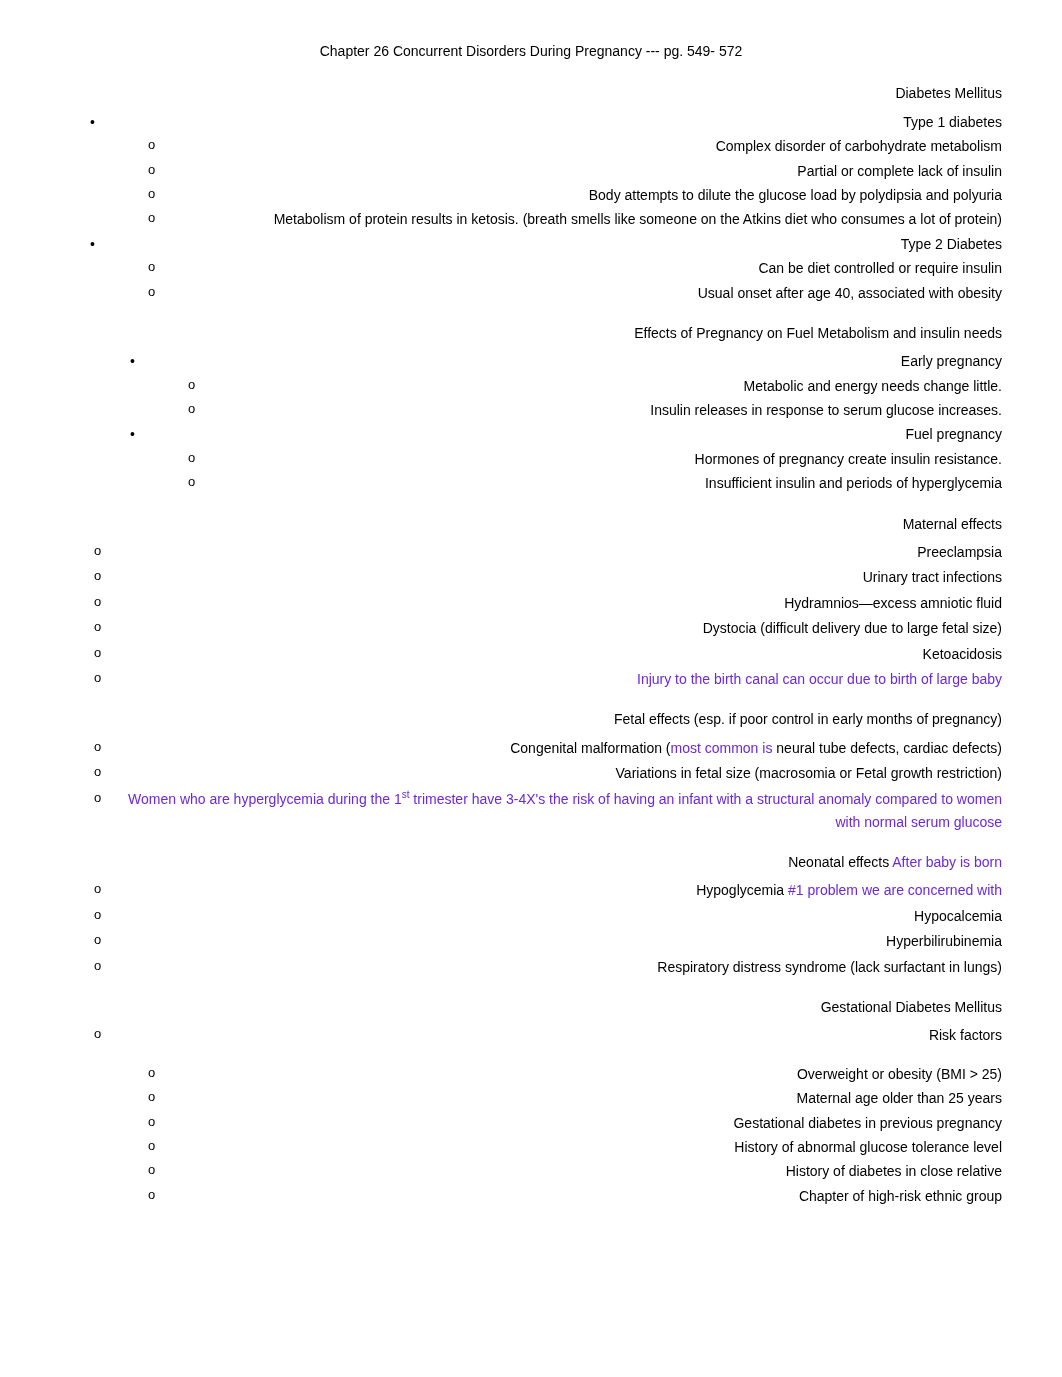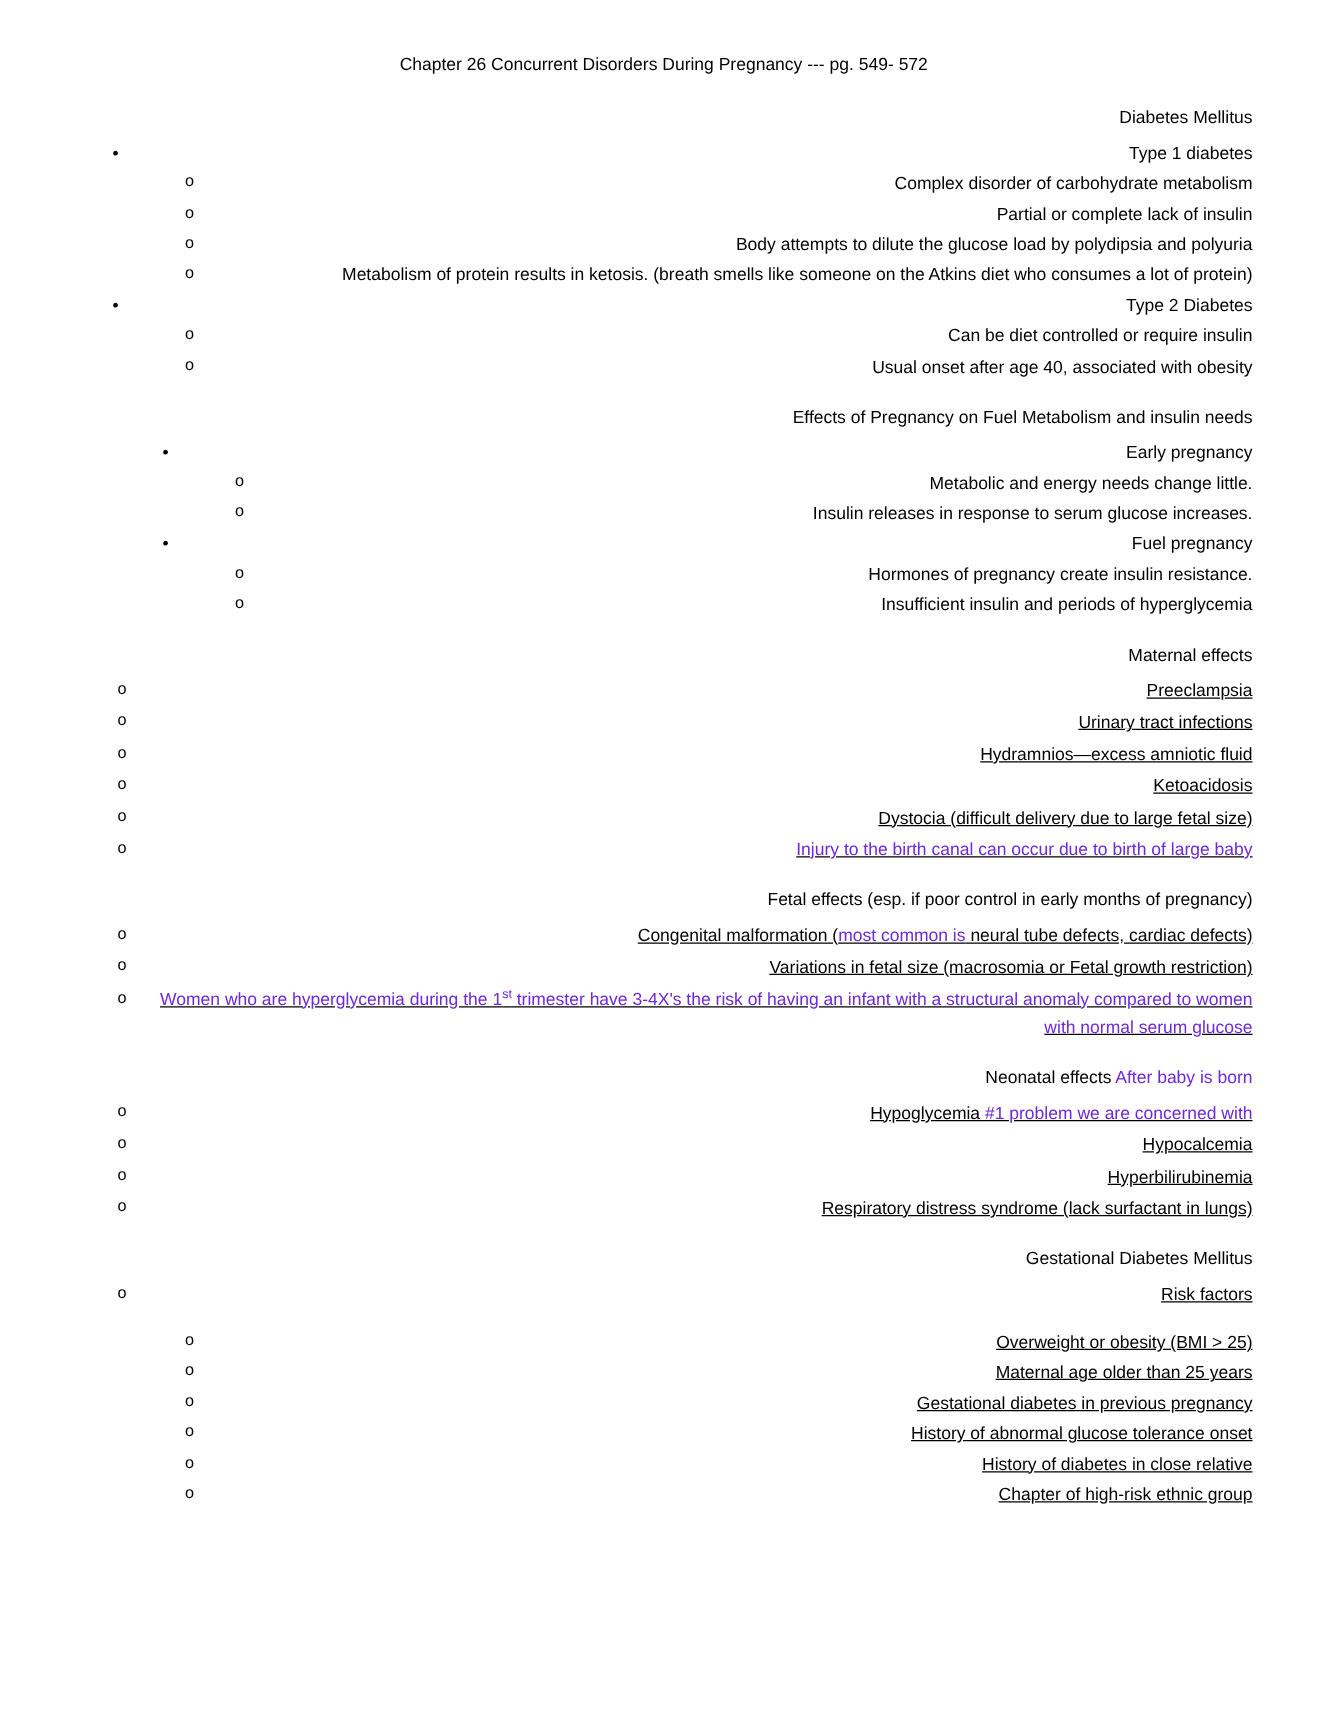--- a/index.html
+++ b/index.html
@@ -69,21 +69,20 @@
       padding-left: 20px;
     }
     .o-list {
       list-style: none;
       padding-left: 0;
     }
     .o-list > li {
       position: relative;
       padding-left: 24px;
       margin-bottom: 3px;
-      text-decoration: underline;
     }
     .o-list > li::before {
       content: "o";
       position: absolute;
       left: 4px;
       top: 0;
       font-size: 13px;
     }
     .nested-o-list {
       list-style: none;
@@ -164,22 +163,22 @@
     </ul>
   </div>
 </div>
 
 <div class="section-block">
   <p class="section-heading">Maternal effects</p>
   <ul class="o-list" style="padding-left: 30px;">
     <li>Preeclampsia</li>
     <li>Urinary tract infections</li>
     <li>Hydramnios—excess amniotic fluid</li>
+    <li>Dystocia (difficult delivery due to large fetal size)</li>
     <li>Ketoacidosis</li>
-    <li>Dystocia (difficult delivery due to large fetal size)</li>
     <li><span class="red-text">Injury to the birth canal can occur due to birth of large baby</span></li>
   </ul>
 </div>
 
 <div class="section-block">
   <p class="section-heading">Fetal effects (esp. if poor control in early months of pregnancy)</p>
   <ul class="o-list" style="padding-left: 30px;">
     <li>Congenital malformation (<span class="red-text">most common is</span> neural tube defects, cardiac defects)</li>
     <li>Variations in fetal size (macrosomia or Fetal growth restriction)</li>
     <li><span class="red-text">Women who are hyperglycemia during the 1<sup class="sup">st</sup> trimester have 3-4X's the risk of having an infant with a structural anomaly compared to women with normal serum glucose</span></li>
@@ -202,19 +201,19 @@
 
 <div class="section-block">
   <p class="section-heading">Gestational Diabetes Mellitus</p>
   <ul class="o-list" style="padding-left: 30px;">
     <li>
       Risk factors
       <ul class="nested-o-list">
         <li>Overweight or obesity (BMI &gt; 25)</li>
         <li>Maternal age older than 25 years</li>
         <li>Gestational diabetes in previous pregnancy</li>
-        <li>History of abnormal glucose tolerance onset</li>
+        <li>History of abnormal glucose tolerance level</li>
         <li>History of diabetes in close relative</li>
         <li>Chapter of high-risk ethnic group</li>
       </ul>
     </li>
   </ul>
 </div>
 
 </body></html>

